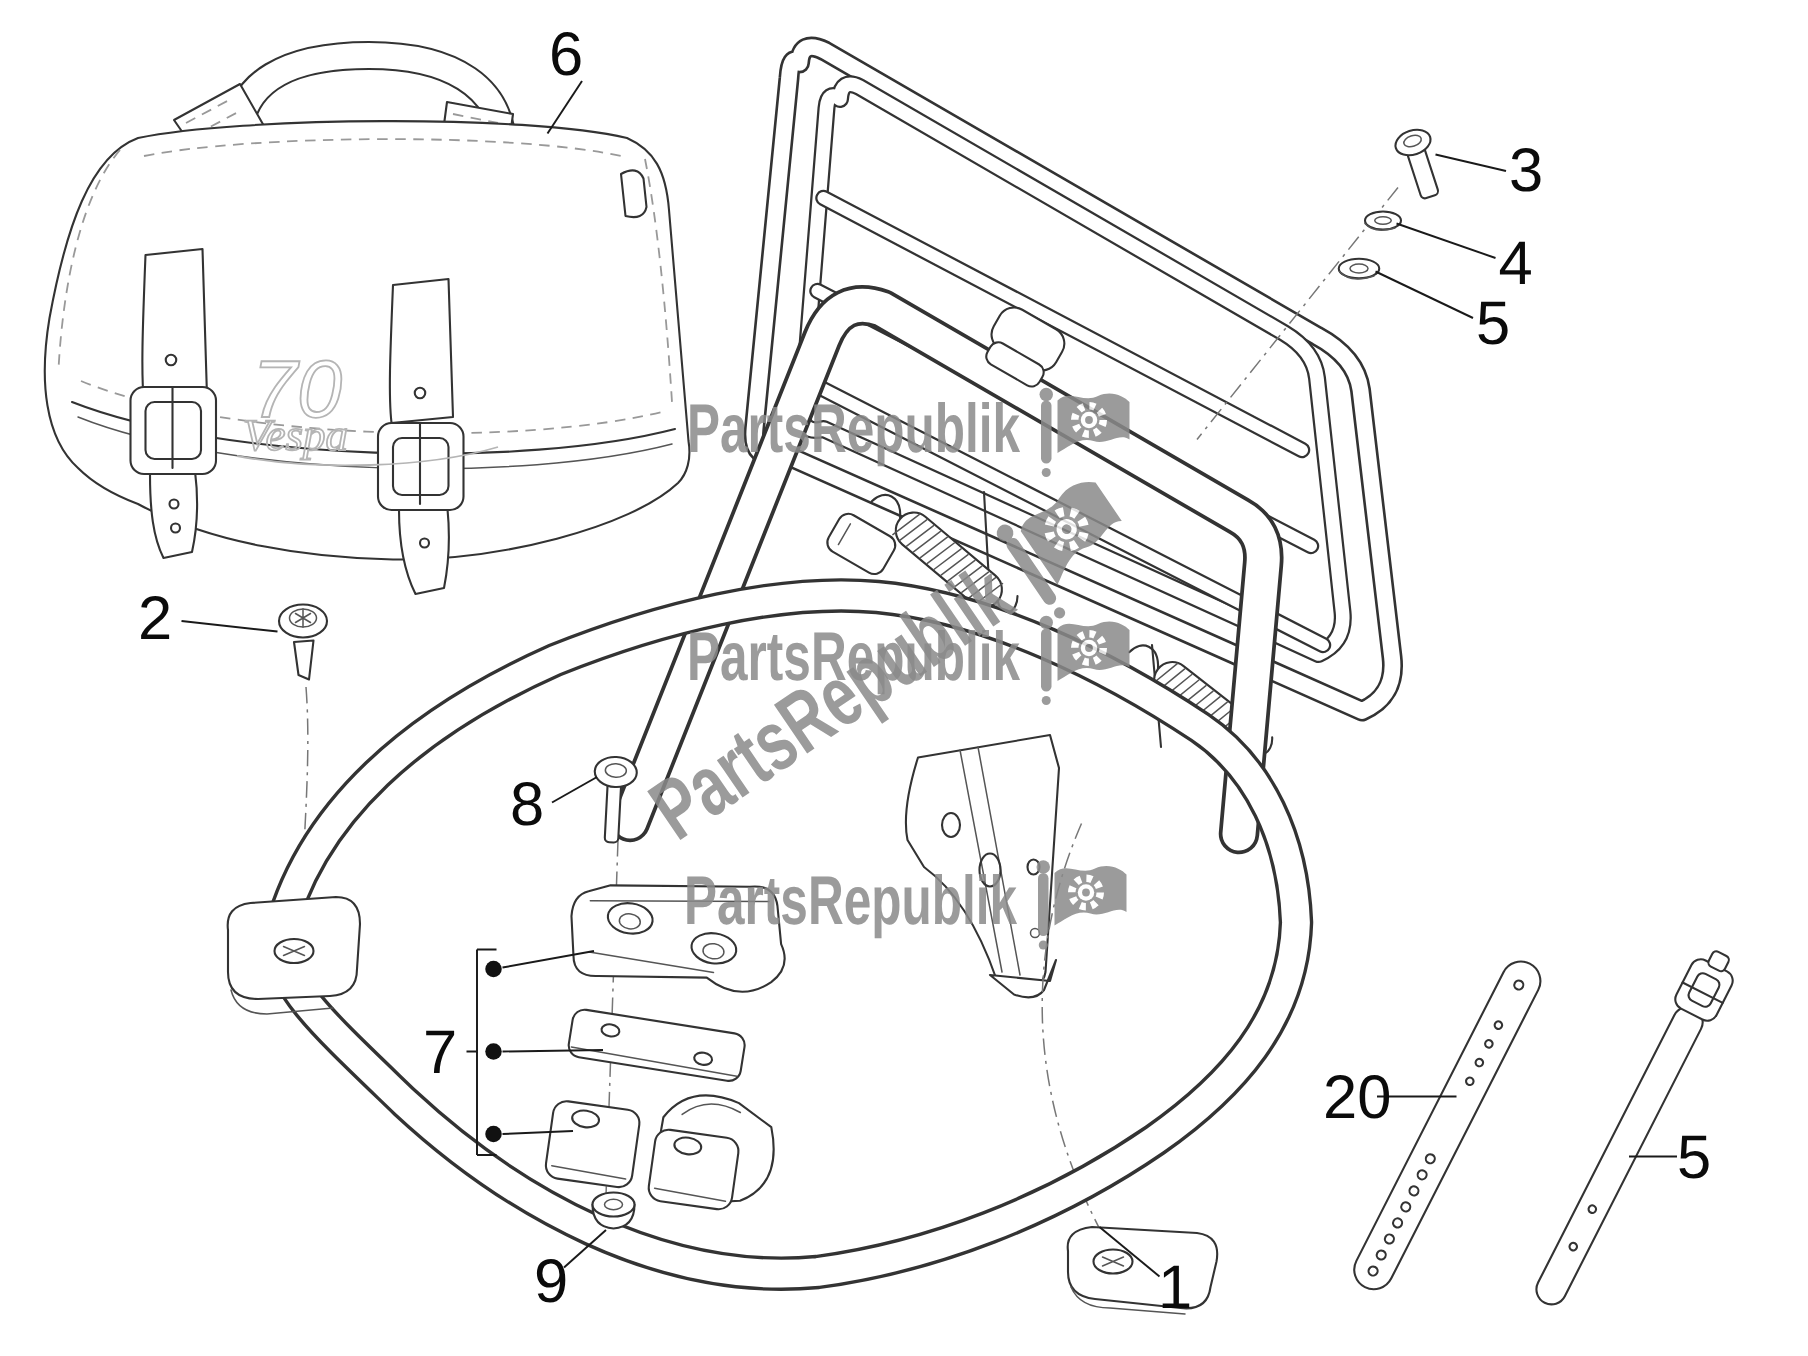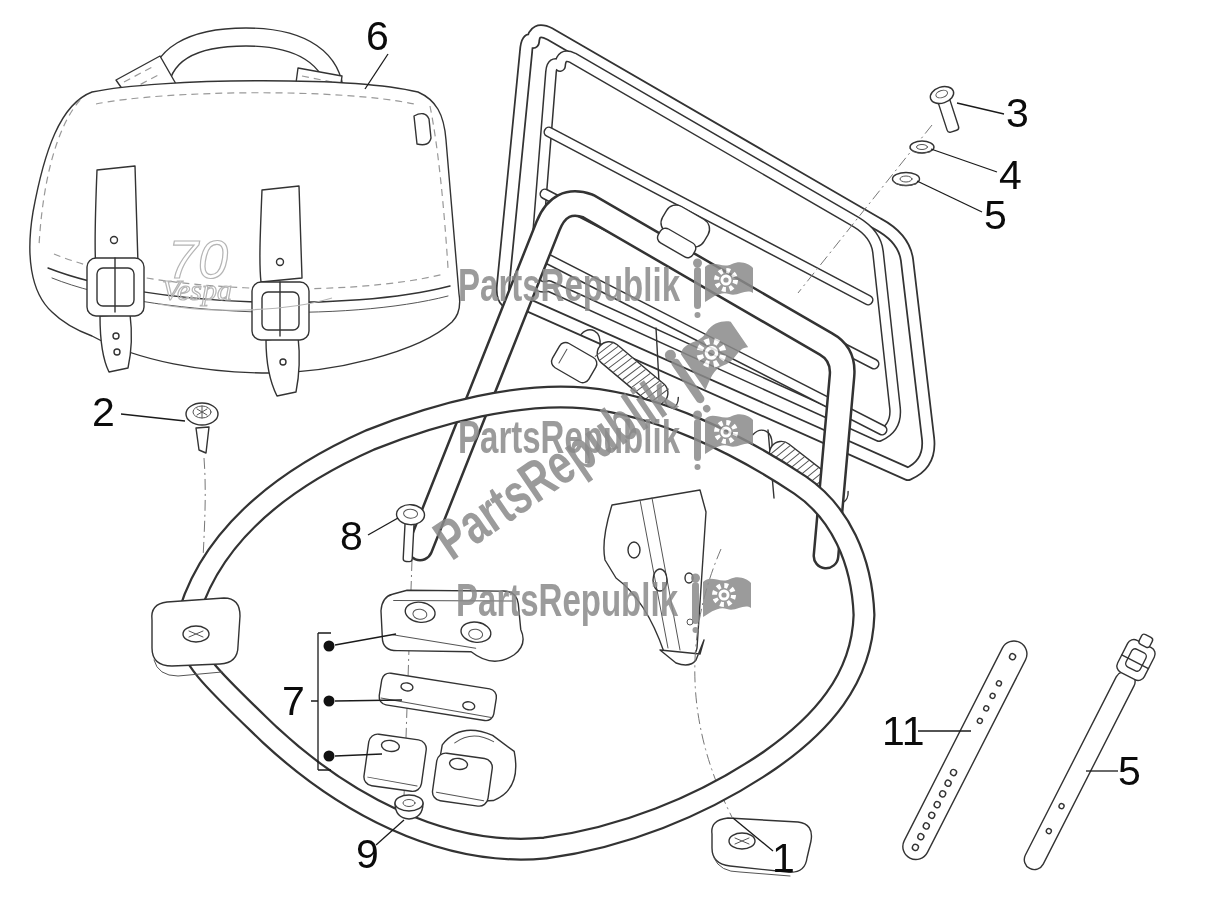--- a/index.html
+++ b/index.html
@@ -285,21 +285,21 @@
 <div class="callout" style="left:772px;top:838px">1</div>
 <div class="callout" style="left:92px;top:392px">2</div>
 <div class="callout" style="left:1006px;top:93px">3</div>
 <div class="callout" style="left:999px;top:155px">4</div>
 <div class="callout" style="left:984px;top:195px">5</div>
 <div class="callout" style="left:366px;top:16px">6</div>
 <div class="callout" style="left:282px;top:681px">7</div>
 <div class="callout" style="left:340px;top:516px">8</div>
 <div class="callout" style="left:356px;top:834px">9</div>
 <div class="callout" style="left:1118px;top:751px">5</div>
-<div class="callout" style="left:882px;top:711px">11</div>
+<div class="callout" style="left:882px;top:711px">20</div>
 
 
 
 <div class="wm" style="left:458px;top:255px">
   <svg width="310" height="64" viewBox="0 0 310 64">
     <text class="wm-text" x="0" y="46" fill="#8a8a8a" textLength="222" lengthAdjust="spacingAndGlyphs">PartsRepublik</text>
     <g fill="#8a8a8a" transform="translate(236,2)">
       <circle cx="3.5" cy="6" r="4.5"></circle>
           <rect x="0" y="10" width="7" height="42" rx="3.5"></rect>
           <circle cx="3.5" cy="58" r="3"></circle>

